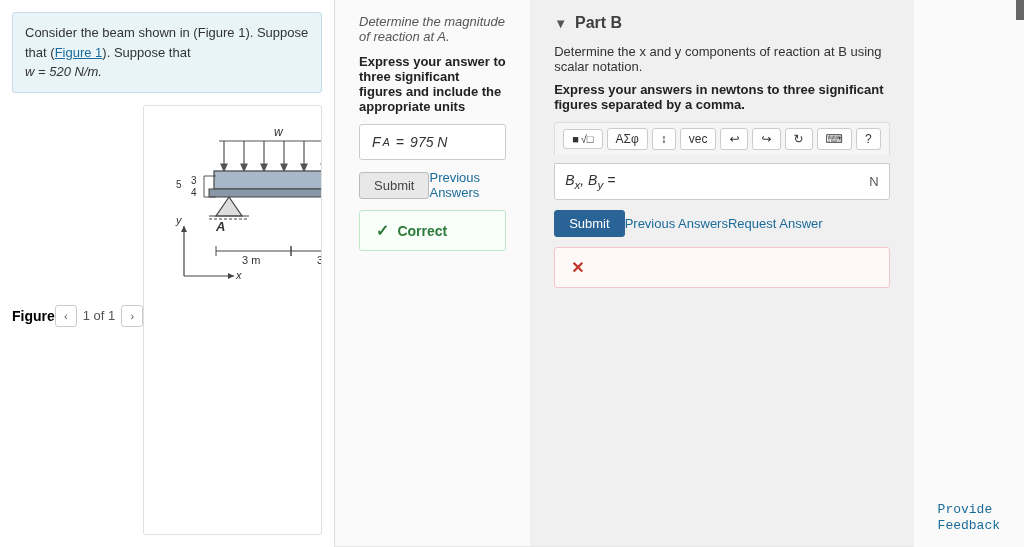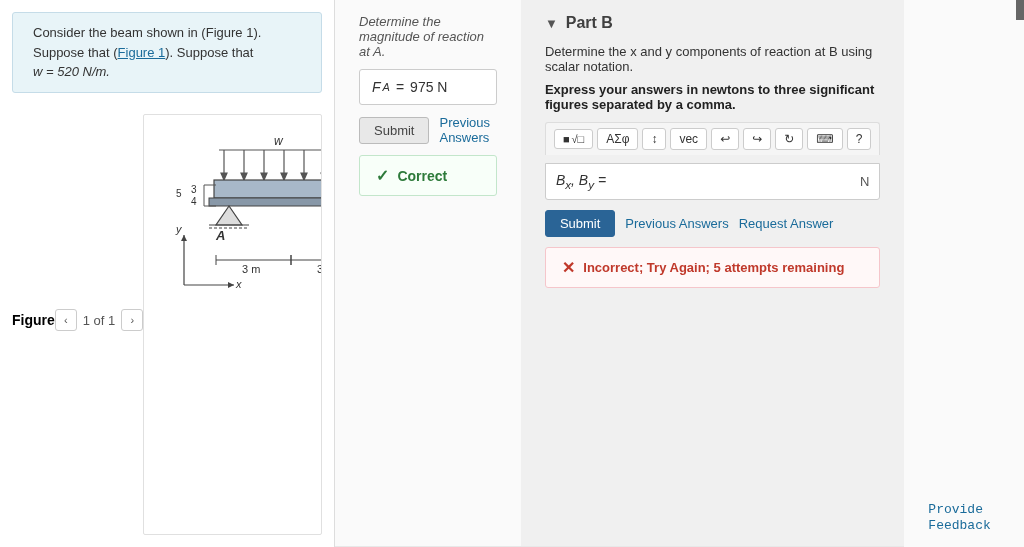--- a/index.html
+++ b/index.html
@@ -21,25 +21,25 @@
       display: flex;
       flex-direction: column;
       padding: 12px;
       position: relative;
     }
 
     .problem-text {
       background: #e8f4f8;
       border: 1px solid #c5dce8;
       border-radius: 3px;
-      padding: 10px 20px;
+      padding: 10px 12px;
       font-size: 13px;
       line-height: 1.5;
       color: #333;
-      margin-bottom: 21px;
+      margin-bottom: 12px;
     }
 
     .problem-text a {
       color: #1a6b9a;
       text-decoration: underline;
     }
 
     .figure-section {
       flex: 1;
       display: flex;
@@ -130,26 +130,26 @@
       padding: 8px 12px;
       font-size: 14px;
       color: #333;
       margin-bottom: 10px;
       min-height: 36px;
       display: flex;
       align-items: center;
     }
 
     .answer-value {
+      font-style: italic;
     }
 
     .action-row {
       display: flex;
       align-items: center;
-      gap: 10px;
       margin-bottom: 10px;
     }
 
     .btn-submit {
       background: #e8e8e8;
       border: 1px solid #bbb;
       border-radius: 3px;
       padding: 5px 14px;
       font-size: 13px;
       color: #444;
@@ -397,20 +397,21 @@
         <text x="22" y="108" font-size="11" font-style="italic" fill="#333">y</text>
       </svg>
     </div>
   </div>
 </div>
 
 <div class="right-panel">
 
   <div class="part-section">
     <p class="truncated-text">Determine the magnitude of reaction at A.</p>
+    <p class="bold-instruction">Express your answer to three significant figures and include the appropriate units</p>
 
     <div class="answer-box">
       <span style="font-style:italic;margin-right:2px;">F</span>
         <span style="font-style:italic;font-size:11px;vertical-align:sub;">A</span>
       <span style="margin:0 6px;">=</span>
       <span class="answer-value">975 N</span>
     </div>
 
     <div class="action-row">
       <button class="btn-submit">Submit</button>
@@ -456,21 +457,20 @@
     </div>
 
     <div class="action-row">
       <button class="btn-submit blue">Submit</button>
       <a class="link-blue" href="#">Previous Answers</a>
       <a class="link-blue" href="#">Request Answer</a>
     </div>
 
     <div class="incorrect-box">
       <span class="incorrect-x">✕</span>
-      <span>Incorrect; Try Again; 5 attempts remaining</span>
     </div>
   </div>
 
   <div class="provide-feedback">
     <a class="link-blue" href="#">Provide Feedback</a>
   </div>
 </div>
 
 <div class="dark-strip"></div>
 

